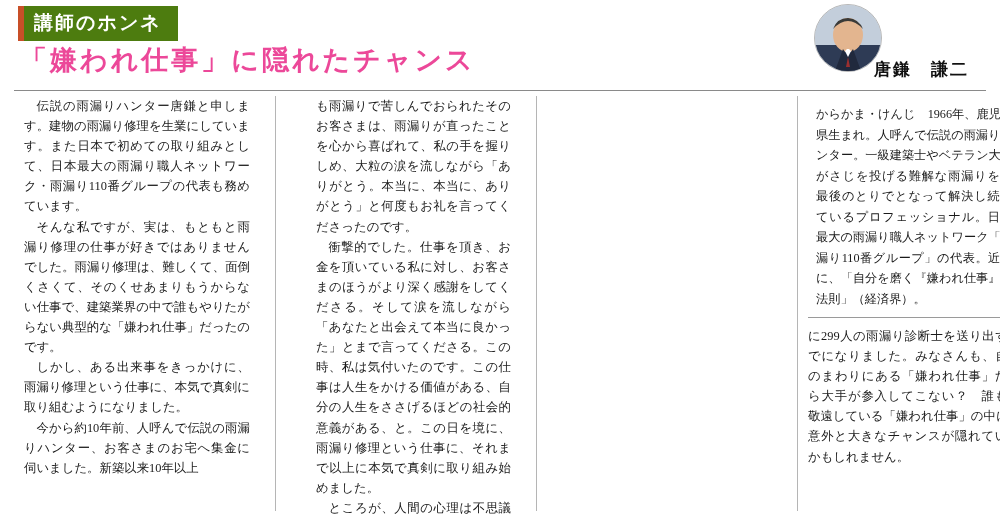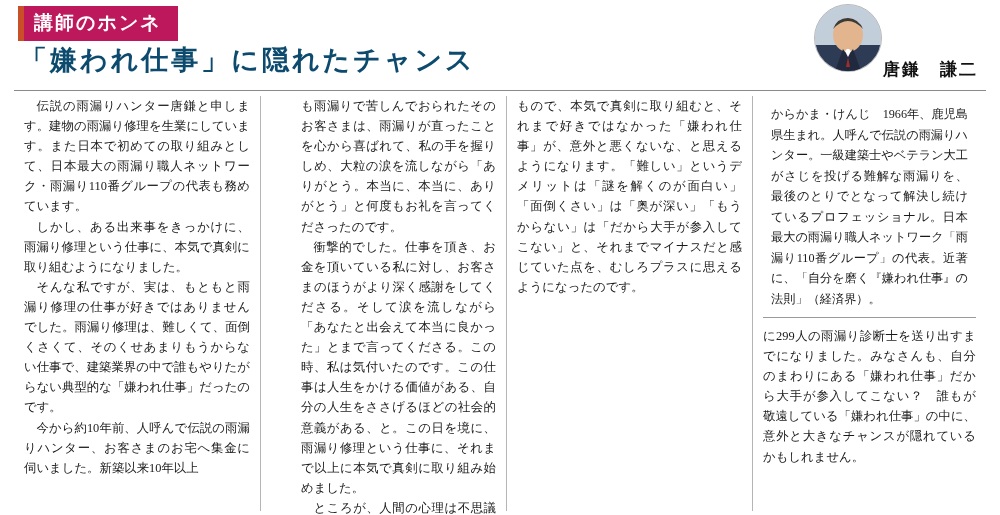--- a/index.html
+++ b/index.html
@@ -32,38 +32,38 @@
     left: 18px;
     top: 6px;
     display: flex;
     align-items: stretch;
   }
   .kicker-bar {
     width: 6px;
     background: #c84f28;
   }
   .kicker {
-    background: #be185d;
+    background: #4d7c0f;
     color: #ffffff;
     font-family: "DejaVu Sans", "Liberation Sans", sans-serif;
     font-weight: bold;
     font-size: 19px;
     letter-spacing: 2px;
     padding: 4px 16px 5px 10px;
     line-height: 1.35;
   }
   .headline {
     position: absolute;
     left: 20px;
     top: 42px;
     font-family: "DejaVu Sans", "Liberation Sans", sans-serif;
     font-weight: bold;
     font-size: 27px;
     letter-spacing: 3px;
-    color: #0c4a6e;
+    color: #ec4899;
     white-space: nowrap;
   }
   .rule {
     position: absolute;
     left: 14px;
     right: 14px;
     top: 90px;
     height: 1px;
     background: #8a8a8a;
   }
@@ -76,39 +76,39 @@
     width: 66px;
     height: 66px;
     border-radius: 50%;
     overflow: hidden;
     border: 1px solid #b9b9b9;
     background: #cdd7e0;
   }
   .portrait svg { display: block; }
   .byline {
     position: absolute;
-    right: 22px;
+    right: 31px;
     top: 58px;
     font-family: "DejaVu Sans", "Liberation Sans", sans-serif;
     font-weight: bold;
     font-size: 17px;
     letter-spacing: 2px;
     color: #111111;
     white-space: nowrap;
   }
 
   
   .columns {
     position: absolute;
     left: 14px;
     right: 14px;
     top: 96px;
     bottom: 4px;
     display: flex;
-    gap: 0;
+    gap: 15px;
   }
   .col {
     position: relative;
     flex: 0 0 auto;
     box-sizing: border-box;
     padding: 0 10px;
     font-size: 12.4px;
     line-height: 1.62;
     text-align: justify;
     text-justify: inter-character;
@@ -166,33 +166,32 @@
 
     <div class="byline">唐鎌　謙二</div>
 
     <div class="rule"></div>
   </div>
 
   <div class="columns">
 
     <div class="col c1">
       <p>伝説の雨漏りハンター唐鎌と申します。建物の雨漏り修理を生業にしています。また日本で初めての取り組みとして、日本最大の雨漏り職人ネットワーク・雨漏り110番グループの代表も務めています。</p>
+      <p>そんな私ですが、実は、もともと雨漏り修理の仕事が好きではありませんでした。雨漏り修理は、難しくて、面倒くさくて、そのくせあまりもうからない仕事で、建築業界の中で誰もやりたがらない典型的な「嫌われ仕事」だったのです。</p>
       <p>しかし、ある出来事をきっかけに、雨漏り修理という仕事に、本気で真剣に取り組むようになりました。</p>
-      <p>そんな私ですが、実は、もともと雨漏り修理の仕事が好きではありませんでした。雨漏り修理は、難しくて、面倒くさくて、そのくせあまりもうからない仕事で、建築業界の中で誰もやりたがらない典型的な「嫌われ仕事」だったのです。</p>
       <p>今から約10年前、人呼んで伝説の雨漏りハンター、お客さまのお宅へ集金に伺いました。新築以来10年以上</p>
     </div>
 
     <div class="col c2">
       <p class="noindent">も雨漏りで苦しんでおられたそのお客さまは、雨漏りが直ったことを心から喜ばれて、私の手を握りしめ、大粒の涙を流しながら「ありがとう。本当に、本当に、ありがとう」と何度もお礼を言ってくださったのです。</p>
       <p>衝撃的でした。仕事を頂き、お金を頂いている私に対し、お客さまのほうがより深く感謝をしてくださる。そして涙を流しながら「あなたと出会えて本当に良かった」とまで言ってくださる。この時、私は気付いたのです。この仕事は人生をかける価値がある、自分の人生をささげるほどの社会的意義がある、と。この日を境に、雨漏り修理という仕事に、それまで以上に本気で真剣に取り組み始めました。</p>
       <p>ところが、人間の心理は不思議な</p>
     </div>
 
     <div class="col c3">
-      <p class="noindent">もので、本気で真剣に取り組むと、それまで好きではなかった「嫌われ仕事」が、意外と悪くないな、と思えるようになります。「難しい」というデメリットは「謎を解くのが面白い」「面倒くさい」は「奥が深い」「もうからない」は「だから大手が参入してこない」と、それまでマイナスだと感じていた点を、むしろプラスに思えるようになったのです。</p>
     </div>
 
     <div class="col c4">
       <div class="profile">
         <p class="first">からかま・けんじ　1966年、鹿児島県生まれ。人呼んで伝説の雨漏りハンター。一級建築士やベテラン大工がさじを投げる難解な雨漏りを、最後のとりでとなって解決し続けているプロフェッショナル。日本最大の雨漏り職人ネットワーク「雨漏り110番グループ」の代表。近著に、「自分を磨く『嫌われ仕事』の法則」（経済界）。</p>
       </div>
       <div class="sep-line"></div>
       <p class="noindent">に299人の雨漏り診断士を送り出すまでになりました。みなさんも、自分のまわりにある「嫌われ仕事」だから大手が参入してこない？　誰もが敬遠している「嫌われ仕事」の中に、意外と大きなチャンスが隠れているかもしれません。</p>
     </div>
 

